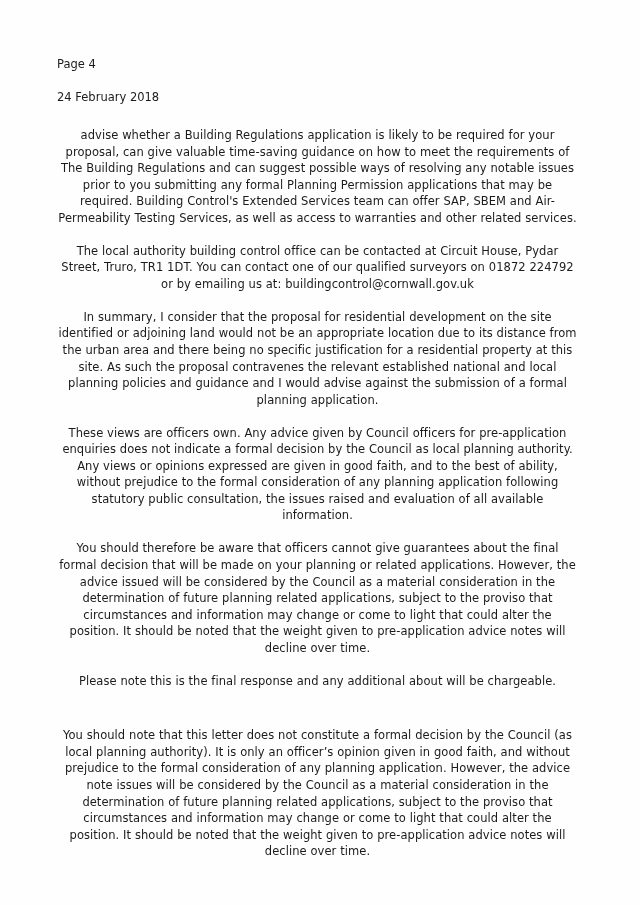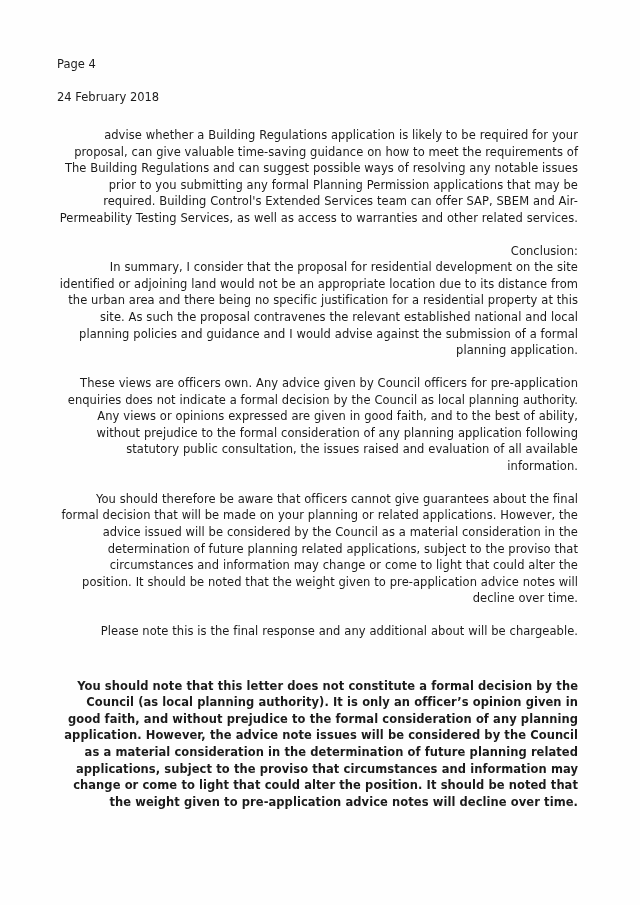--- a/index.html
+++ b/index.html
@@ -40,27 +40,26 @@
   }
 
   
   .body-text {
     width: 521px;
   }
   .para {
     font-size: 11.5px;
     line-height: 16.55px;
     margin: 0 0 16.5px 0;
-    text-align: right;
+    text-align: center;
     word-spacing: 0.1px;
     letter-spacing: 0.005em;
   }
   .para:last-child {
     margin-bottom: 12px;
-    font-weight: bold;
   }
   
   .para.tight {
     margin-bottom: 0;
   }
   
   .para.gap-before {
     margin-top: 38px;
   }
 </style>
@@ -70,22 +69,22 @@
 <div class="page">
 
   <div class="page-number">Page 4</div>
 
   <div class="letter-date">24 February 2018</div>
 
   <div class="body-text">
 
     <p class="para">advise whether a Building Regulations application is likely to be required for your proposal, can give valuable time-saving guidance on how to meet the requirements of The Building Regulations and can suggest possible ways of resolving any notable issues prior to you submitting any formal Planning Permission applications that may be required.  Building Control's Extended Services team can offer SAP, SBEM and Air-Permeability Testing Services, as well as access to warranties and other related services.</p>
 
+    <p class="para">The local authority building control office can be contacted at Circuit House, Pydar Street, Truro, TR1 1DT.  You can contact one of our qualified surveyors on 01872 224792 or by emailing us at: buildingcontrol@cornwall.gov.uk</p>
 
-    <p class="para tight">Conclusion:</p>
 
     <p class="para">In summary, I consider that the proposal for residential development on the site identified or adjoining land would not be an appropriate location due to its distance from the urban area and there being no specific justification for a residential property at this site.  As such the proposal contravenes the relevant established national and local planning policies and guidance and I would advise against the submission of a formal planning application.</p>
 
     <p class="para">These views are officers own. Any advice given by Council officers for pre-application enquiries does not indicate a formal decision by the Council as local planning authority. Any views or opinions expressed are given in good faith, and to the best of ability, without prejudice to the formal consideration of any planning application following statutory public consultation, the issues raised and evaluation of all available information.</p>
 
     <p class="para">You should therefore be aware that officers cannot give guarantees about the final formal decision that will be made on your planning or related applications. However, the advice issued will be considered by the Council as a material consideration in the determination of future planning related applications, subject to the proviso that circumstances and information may change or come to light that could alter the position. It should be noted that the weight given to pre-application advice notes will decline over time.</p>
 
     <p class="para">Please note this is the final response and any additional about will be chargeable.</p>
 
     <p class="para gap-before">You should note that this letter does not constitute a formal decision by the Council (as local planning authority).  It is only an officer’s opinion given in good faith, and without prejudice to the formal consideration of any planning application.  However, the advice note issues will be considered by the Council as a material consideration in the determination of future planning related applications, subject to the proviso that circumstances and information may change or come to light that could alter the position.  It should be noted that the weight given to pre-application advice notes will decline over time.</p>

